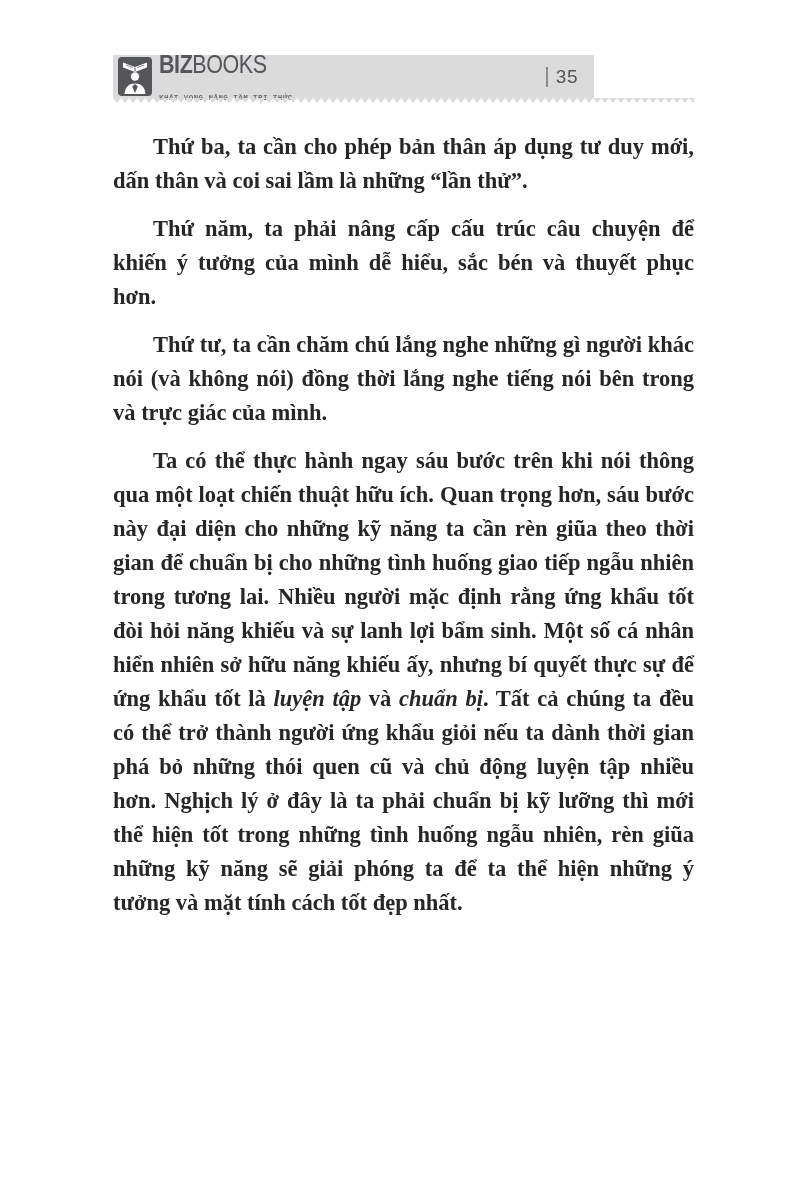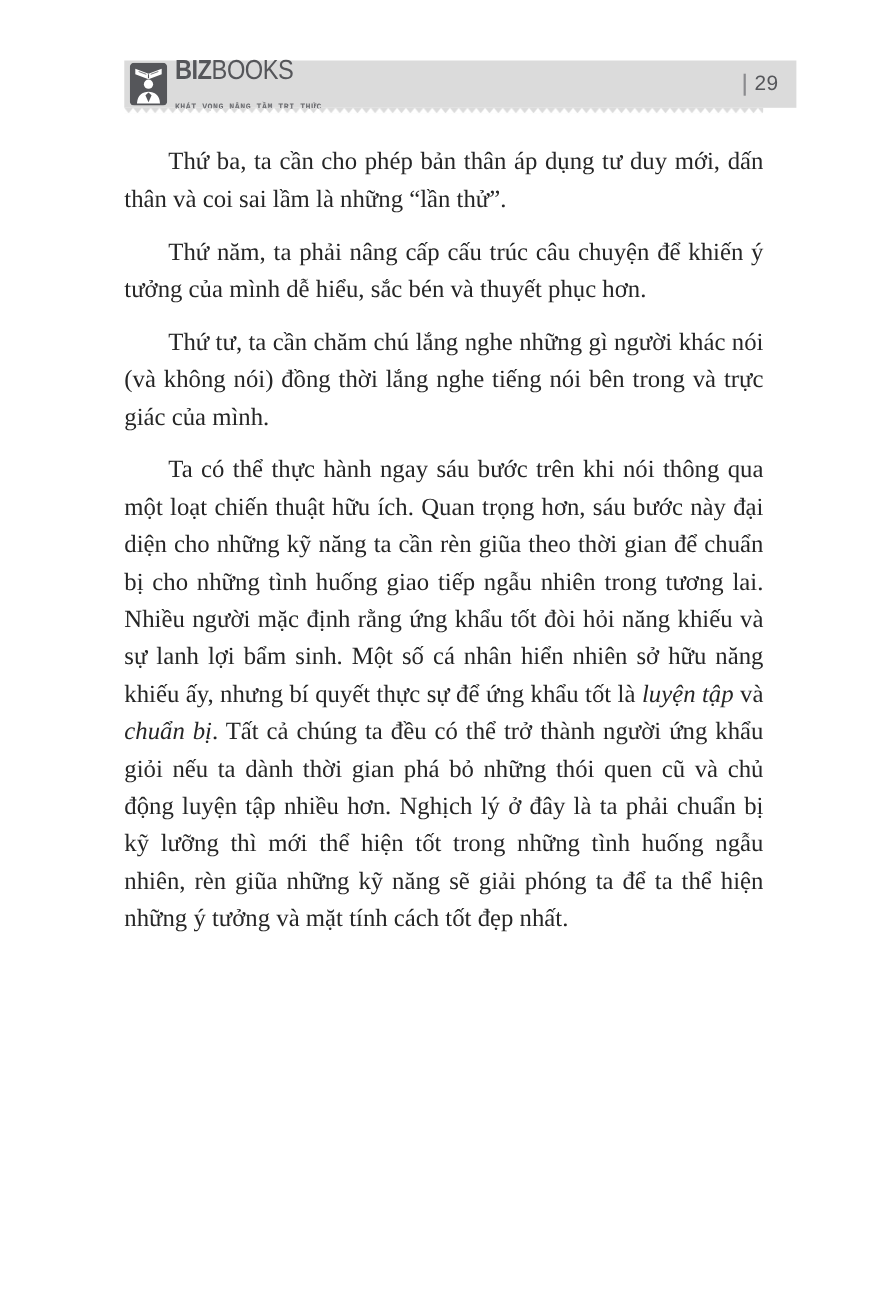--- a/index.html
+++ b/index.html
@@ -11,21 +11,21 @@
     background: #ffffff;
     overflow: hidden;
     font-family: "Liberation Serif", serif;
   }
 
   
   .header-band {
     position: absolute;
     left: 113px;
     top: 55px;
-    width: 611px;
+    width: 481px;
   }
   .band-main {
     height: 43px;
     background: #dbdbdb;
     display: flex;
     align-items: center;
   }
   .band-perforation { display: block; }
 
   .logo {
@@ -81,20 +81,21 @@
     font-size: 19px;
     letter-spacing: 0.5px;
   }
 
   
   .content {
     position: absolute;
     left: 113px;
     top: 130px;
     width: 581px;
+    font-weight: bold;
   }
   .content p {
     font-size: 22.5px;
     line-height: 34px;
     color: #262626;
     text-align: justify;
     text-indent: 40px;
     margin-bottom: 14px;
   }
   .content p em {
@@ -127,21 +128,21 @@
           </svg>
         </span>
         <span class="brand">
           <span class="brand-name"><span class="brand-bold">BIZ</span><span class="brand-light">BOOKS</span></span>
           <span class="tagline">KHÁT VỌNG NÂNG TẦM TRI THỨC</span>
         </span>
       </div>
 
       <div class="page-number-wrap">
         <span class="page-number-bar"></span>
-        <span class="page-number">29</span>
+        <span class="page-number">35</span>
       </div>
 
     </div>
 
     <svg class="band-perforation" width="581" height="5" viewBox="0 0 581 5">
       <defs>
         <pattern id="saw" width="8" height="5" patternUnits="userSpaceOnUse">
           <path d="M0 0 H8 L4 5 Z" fill="#dbdbdb"></path>
         </pattern>
       </defs>

